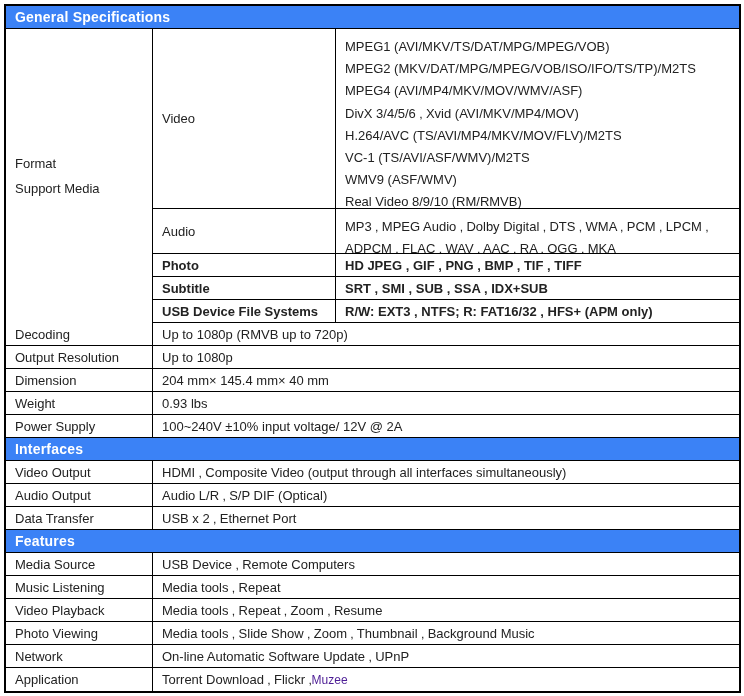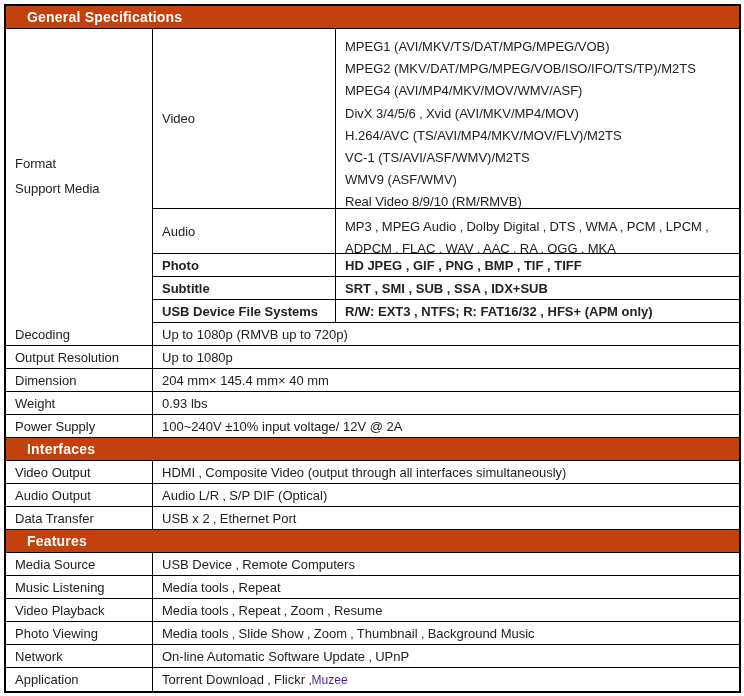--- a/index.html
+++ b/index.html
@@ -14,25 +14,25 @@
     position: absolute;
     left: 4px; top: 4px;
     width: 737px;
     border: 2px solid #000000;
     background: #ffffff;
     font-size: 13px;
   }
   
   .section-bar {
     height: 23px;
-    background: #c2410c;
+    background: #3b82f6;
     border-bottom: 1px solid #000000;
     display: flex;
     align-items: center;
-    padding-left: 21px;
+    padding-left: 9px;
     color: #ffffff;
     font-weight: bold;
     font-size: 14px;
     letter-spacing: 0.2px;
   }
   
   .smf-block { display: flex; }
   .smf-left {
     width: 147px;
     border-right: 1px solid #000000;

